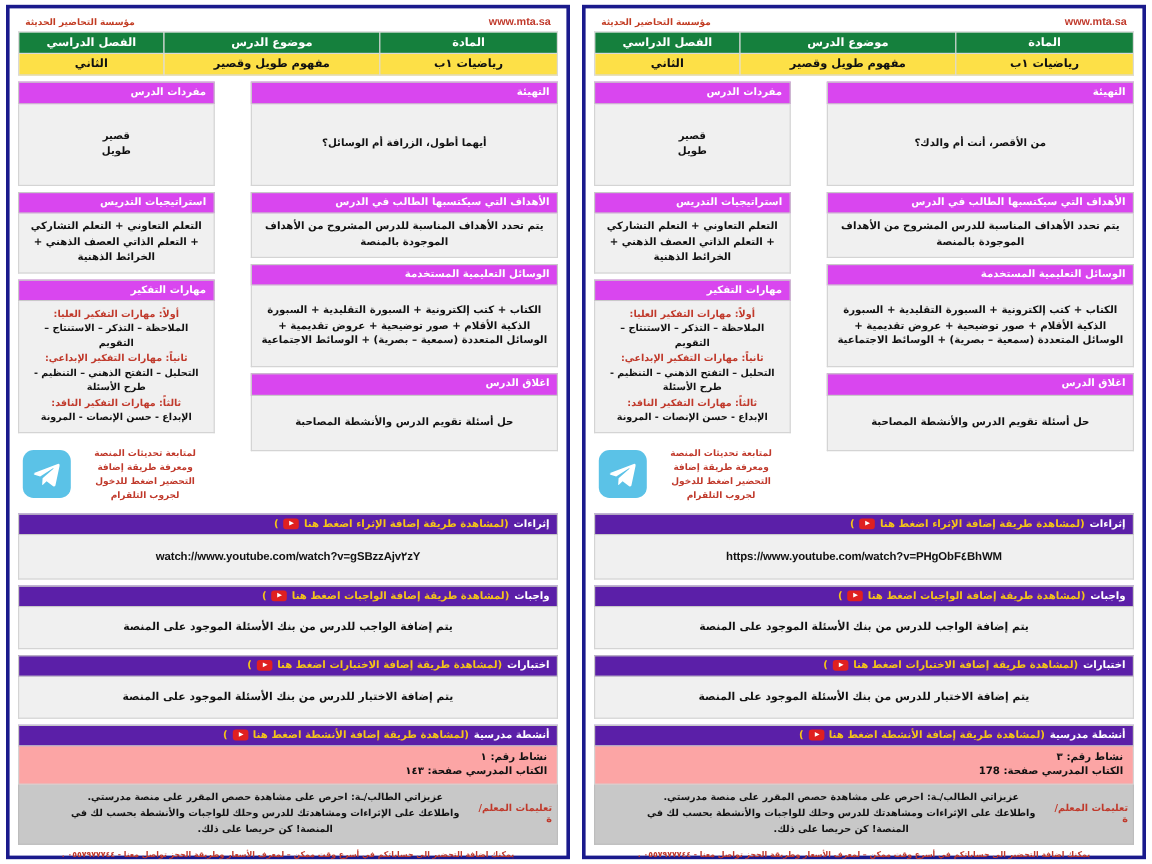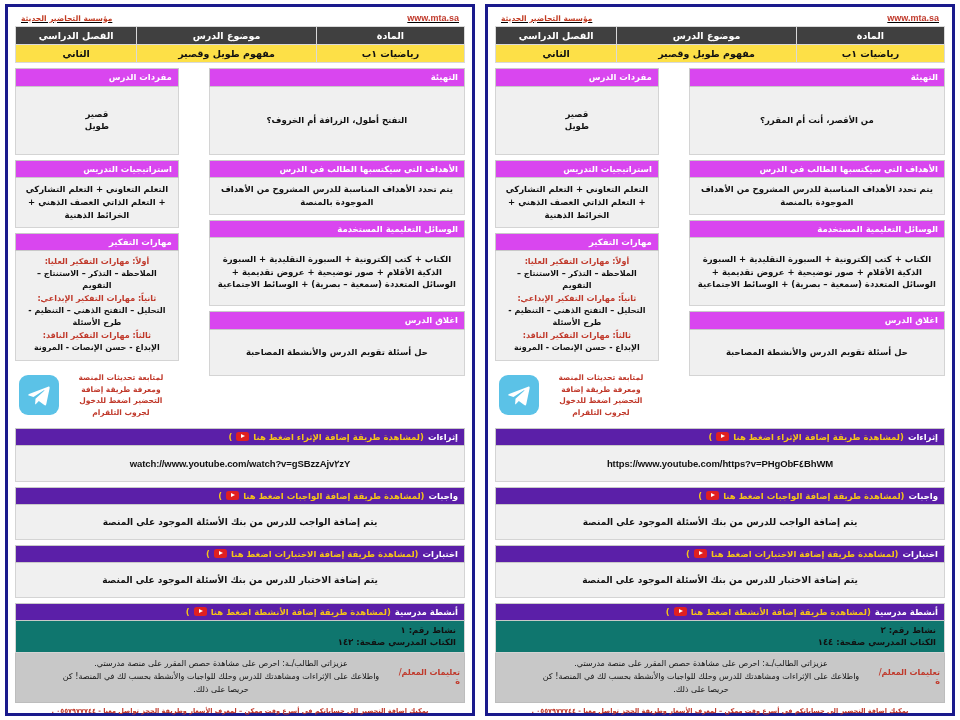--- a/index.html
+++ b/index.html
@@ -31,21 +31,20 @@
   }
 
   
   .brandrow {
     display: flex;
     align-items: center;
     justify-content: space-between;
     flex-direction: row-reverse;
     padding: 1px 6px 3px 6px;
     height: 17px;
-    text-decoration: underline;
   }
   .brand-org {
     color: #c23b22;
     font-size: 7.5px;
     font-weight: bold;
     letter-spacing: 0;
   }
   .brand-url {
     color: #c0392b;
     font-size: 9px;
@@ -54,21 +53,21 @@
     direction: ltr;
   }
 
   
   table.info {
     width: 100%;
     border-collapse: collapse;
     table-layout: fixed;
   }
   table.info th {
-    background: #404040;
+    background: #15803d;
     color: #ffffff;
     font-size: 9.5px;
     font-weight: bold;
     padding: 3px 2px;
     border: 1px solid #d9d9d9;
     text-align: center;
   }
   table.info td {
     background: #fde047;
     color: #111111;
@@ -217,21 +216,21 @@
   }
   .section-body.url {
     direction: ltr;
     font-family: "Liberation Sans", sans-serif;
     font-size: 9.5px;
     letter-spacing: -0.1px;
   }
 
   
   .activity-meta {
-    background: #0f766e;
+    background: #fca5a5;
     border: 1px solid #d4d4d4;
     border-top: none;
     padding: 3px 8px 4px 8px;
     text-align: right;
   }
   .activity-meta div {
     font-size: 8.5px;
     font-weight: bold;
     color: #111111;
     line-height: 1.45;
@@ -249,21 +248,21 @@
     color: #c0392b;
     font-size: 8px;
     font-weight: bold;
     padding: 7px 4px;
     display: flex; align-items: center; justify-content: center;
   }
   .teacher-text {
     flex: 1;
     color: #111111;
     font-size: 8px;
-    font-weight: normal;
+    font-weight: bold;
     line-height: 1.6;
     padding: 5px 8px;
     text-align: center;
     margin-left: 32px;
   }
 
   .spacer { flex: 1 1 auto; }
 
   .footer {
     text-align: center;
@@ -300,21 +299,21 @@
           <td>الثاني</td>
         </tr>
       </tbody>
         </table>
 
       <div class="cols">
         <div class="col col-right">
 
           <div class="card">
             <div class="card-head">التهيئة</div>
-            <div class="card-body tall-a">من الأقصر، أنت أم المقرر؟</div>
+            <div class="card-body tall-a">من الأقصر، أنت أم والدك؟</div>
           </div>
 
           <div class="card">
             <div class="card-head">الأهداف التي سيكتسبها الطالب في الدرس</div>
             <div class="card-body">يتم تحدد الأهداف المناسبة للدرس المشروح من الأهداف الموجودة بالمنصة</div>
           </div>
 
           <div class="card">
             <div class="card-head">الوسائل التعليمية المستخدمة</div>
             <div class="card-body tall-a">الكتاب + كتب إلكترونية + السبورة التقليدية + السبورة الذكية الأقلام + صور توضيحية + عروض تقديمية + الوسائل المتعددة (سمعية – بصرية) + الوسائط الاجتماعية</div>
@@ -368,21 +367,21 @@
         </div>
       </div>
 
       <div class="section">
         <div class="section-head">
           <span class="sh-title">إثراءات</span>
           <span class="sh-text">(لمشاهدة طريقة إضافة الإثراء اضغط هنا</span>
           <span class="yt-icon"></span>
           <span class="sh-text">)</span>
         </div>
-        <div class="section-body url">https://www.youtube.com/https?v=PHgObF٤BhWM</div>
+        <div class="section-body url">https://www.youtube.com/watch?v=PHgObF٤BhWM</div>
       </div>
 
       <div class="section">
         <div class="section-head">
           <span class="sh-title">واجبات</span>
           <span class="sh-text">(لمشاهدة طريقة إضافة الواجبات اضغط هنا</span>
           <span class="yt-icon"></span>
           <span class="sh-text">)</span>
         </div>
         <div class="section-body">يتم إضافة الواجب للدرس من بنك الأسئلة الموجود على المنصة</div>
@@ -405,21 +404,21 @@
           <span class="yt-icon"></span>
           <span class="sh-text">)</span>
         </div>
         <div class="activity-meta">
           <div>
             <span>نشاط رقم:</span>
             <span>٣</span>
           </div>
           <div>
             <span>الكتاب المدرسي صفحة:</span>
-            <span>١٤٤</span>
+            <span>178</span>
           </div>
         </div>
         <div class="teacher-row">
           <div class="teacher-label">تعليمات المعلم/ة</div>
           <div class="teacher-text">
             <span>عزيزاتي الطالب/ـة: احرص على مشاهدة حصص المقرر على منصة مدرستي.</span><br>
             <span>واطلاعك على الإثراءات ومشاهدتك للدرس وحلك للواجبات والأنشطة بحسب لك في المنصة! كن حريصا على ذلك.</span>
           </div>
         </div>
       </div>
@@ -452,21 +451,21 @@
           <td>الثاني</td>
         </tr>
       </tbody>
         </table>
 
       <div class="cols">
         <div class="col col-right">
 
           <div class="card">
             <div class="card-head">التهيئة</div>
-            <div class="card-body tall-a">التفتح أطول، الزرافة أم الخروف؟</div>
+            <div class="card-body tall-a">أيهما أطول، الزرافة أم الوسائل؟</div>
           </div>
 
           <div class="card">
             <div class="card-head">الأهداف التي سيكتسبها الطالب في الدرس</div>
             <div class="card-body">يتم تحدد الأهداف المناسبة للدرس المشروح من الأهداف الموجودة بالمنصة</div>
           </div>
 
           <div class="card">
             <div class="card-head">الوسائل التعليمية المستخدمة</div>
             <div class="card-body tall-a">الكتاب + كتب إلكترونية + السبورة التقليدية + السبورة الذكية الأقلام + صور توضيحية + عروض تقديمية + الوسائل المتعددة (سمعية – بصرية) + الوسائط الاجتماعية</div>

